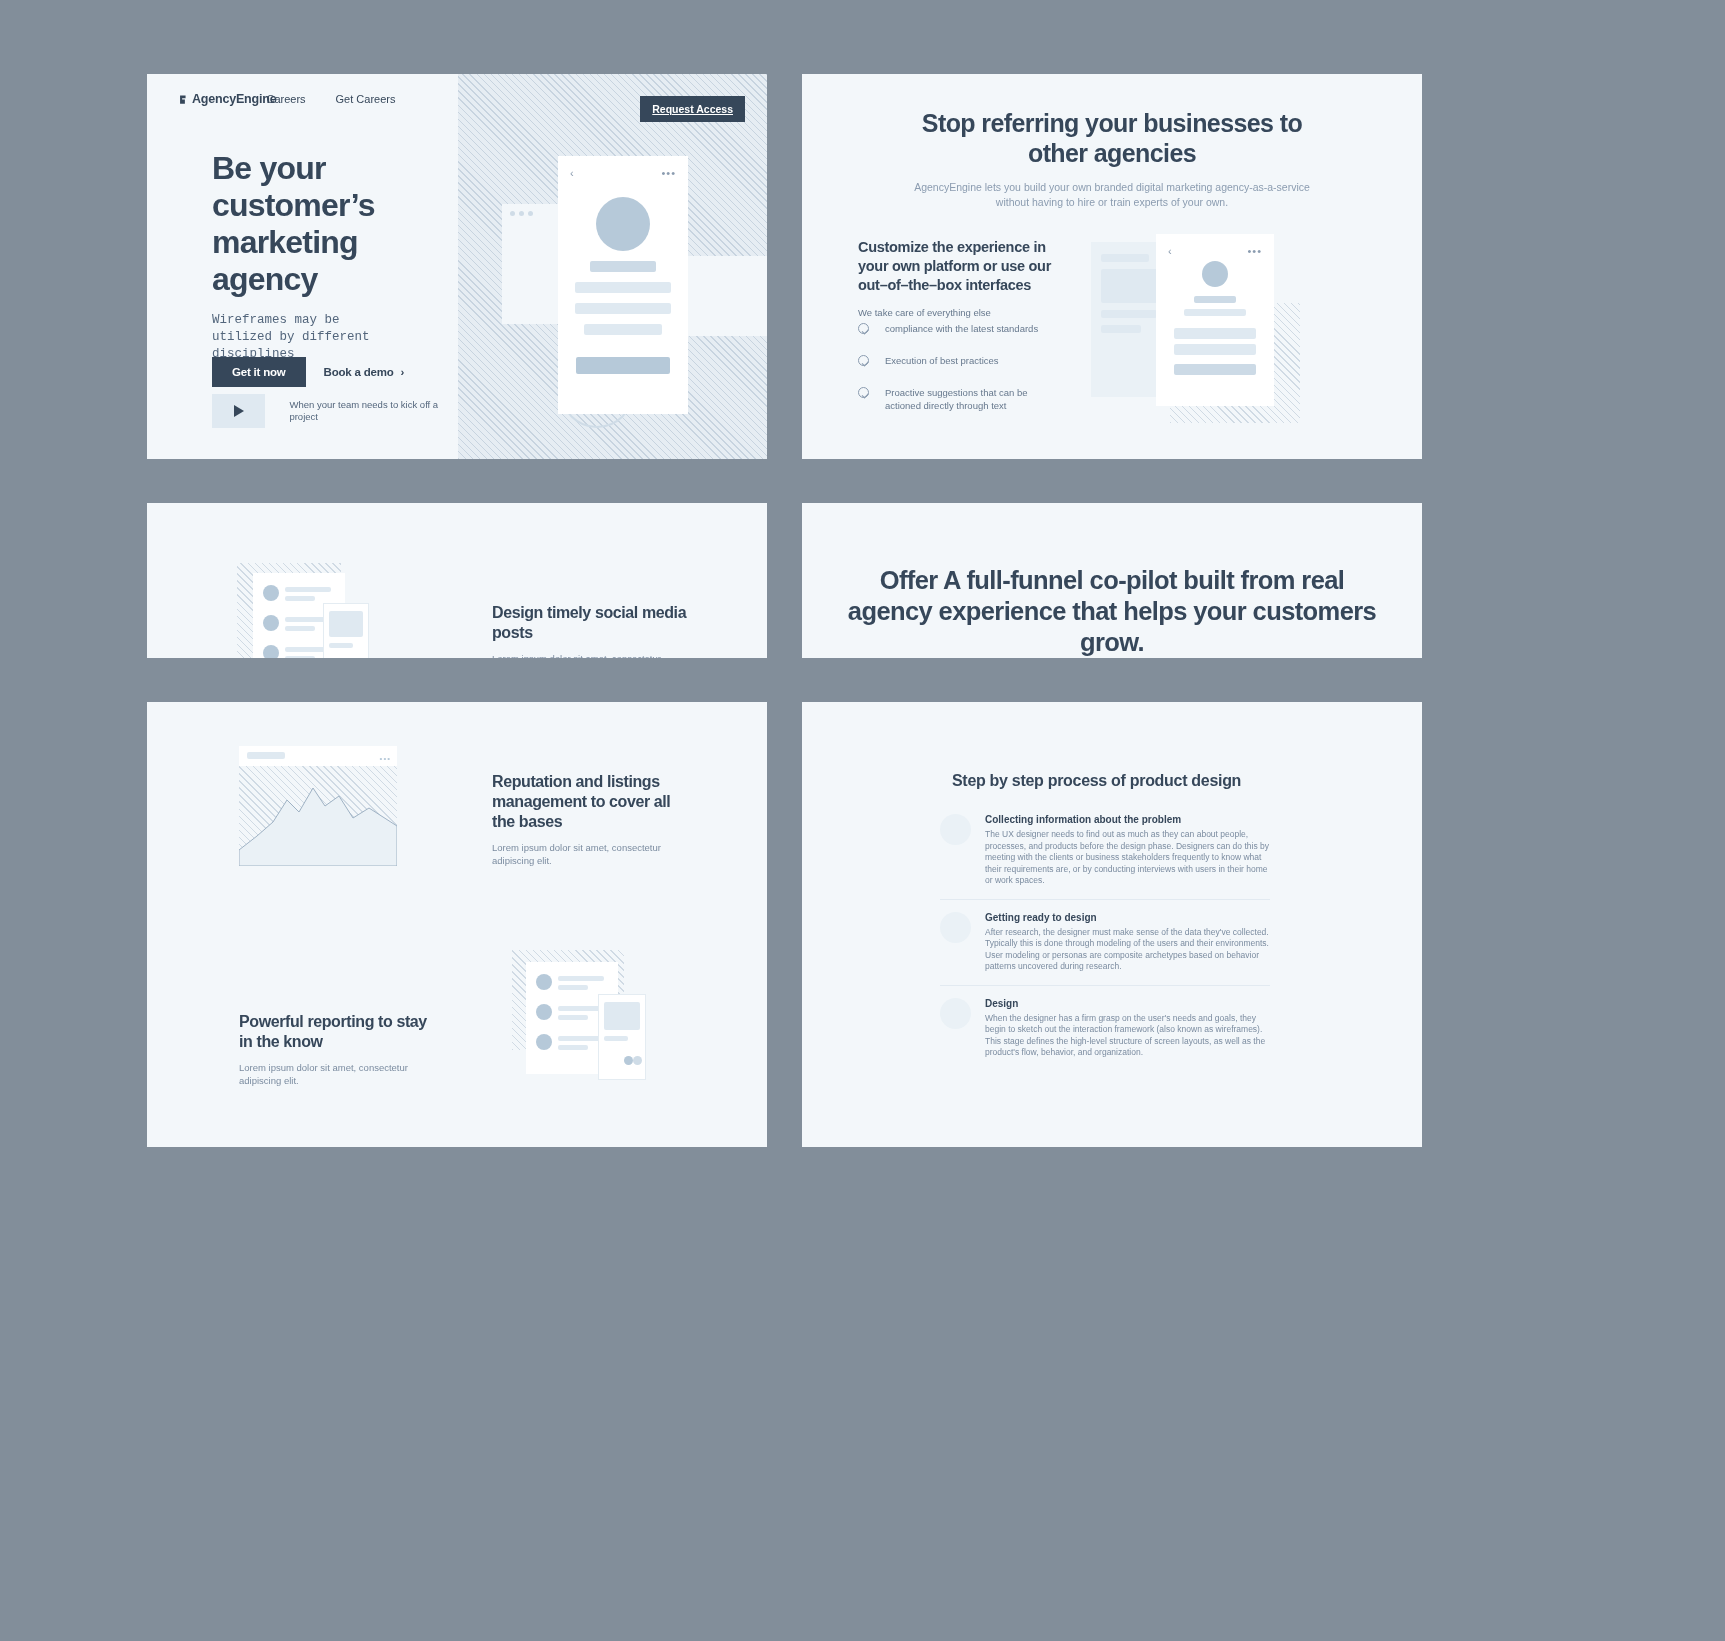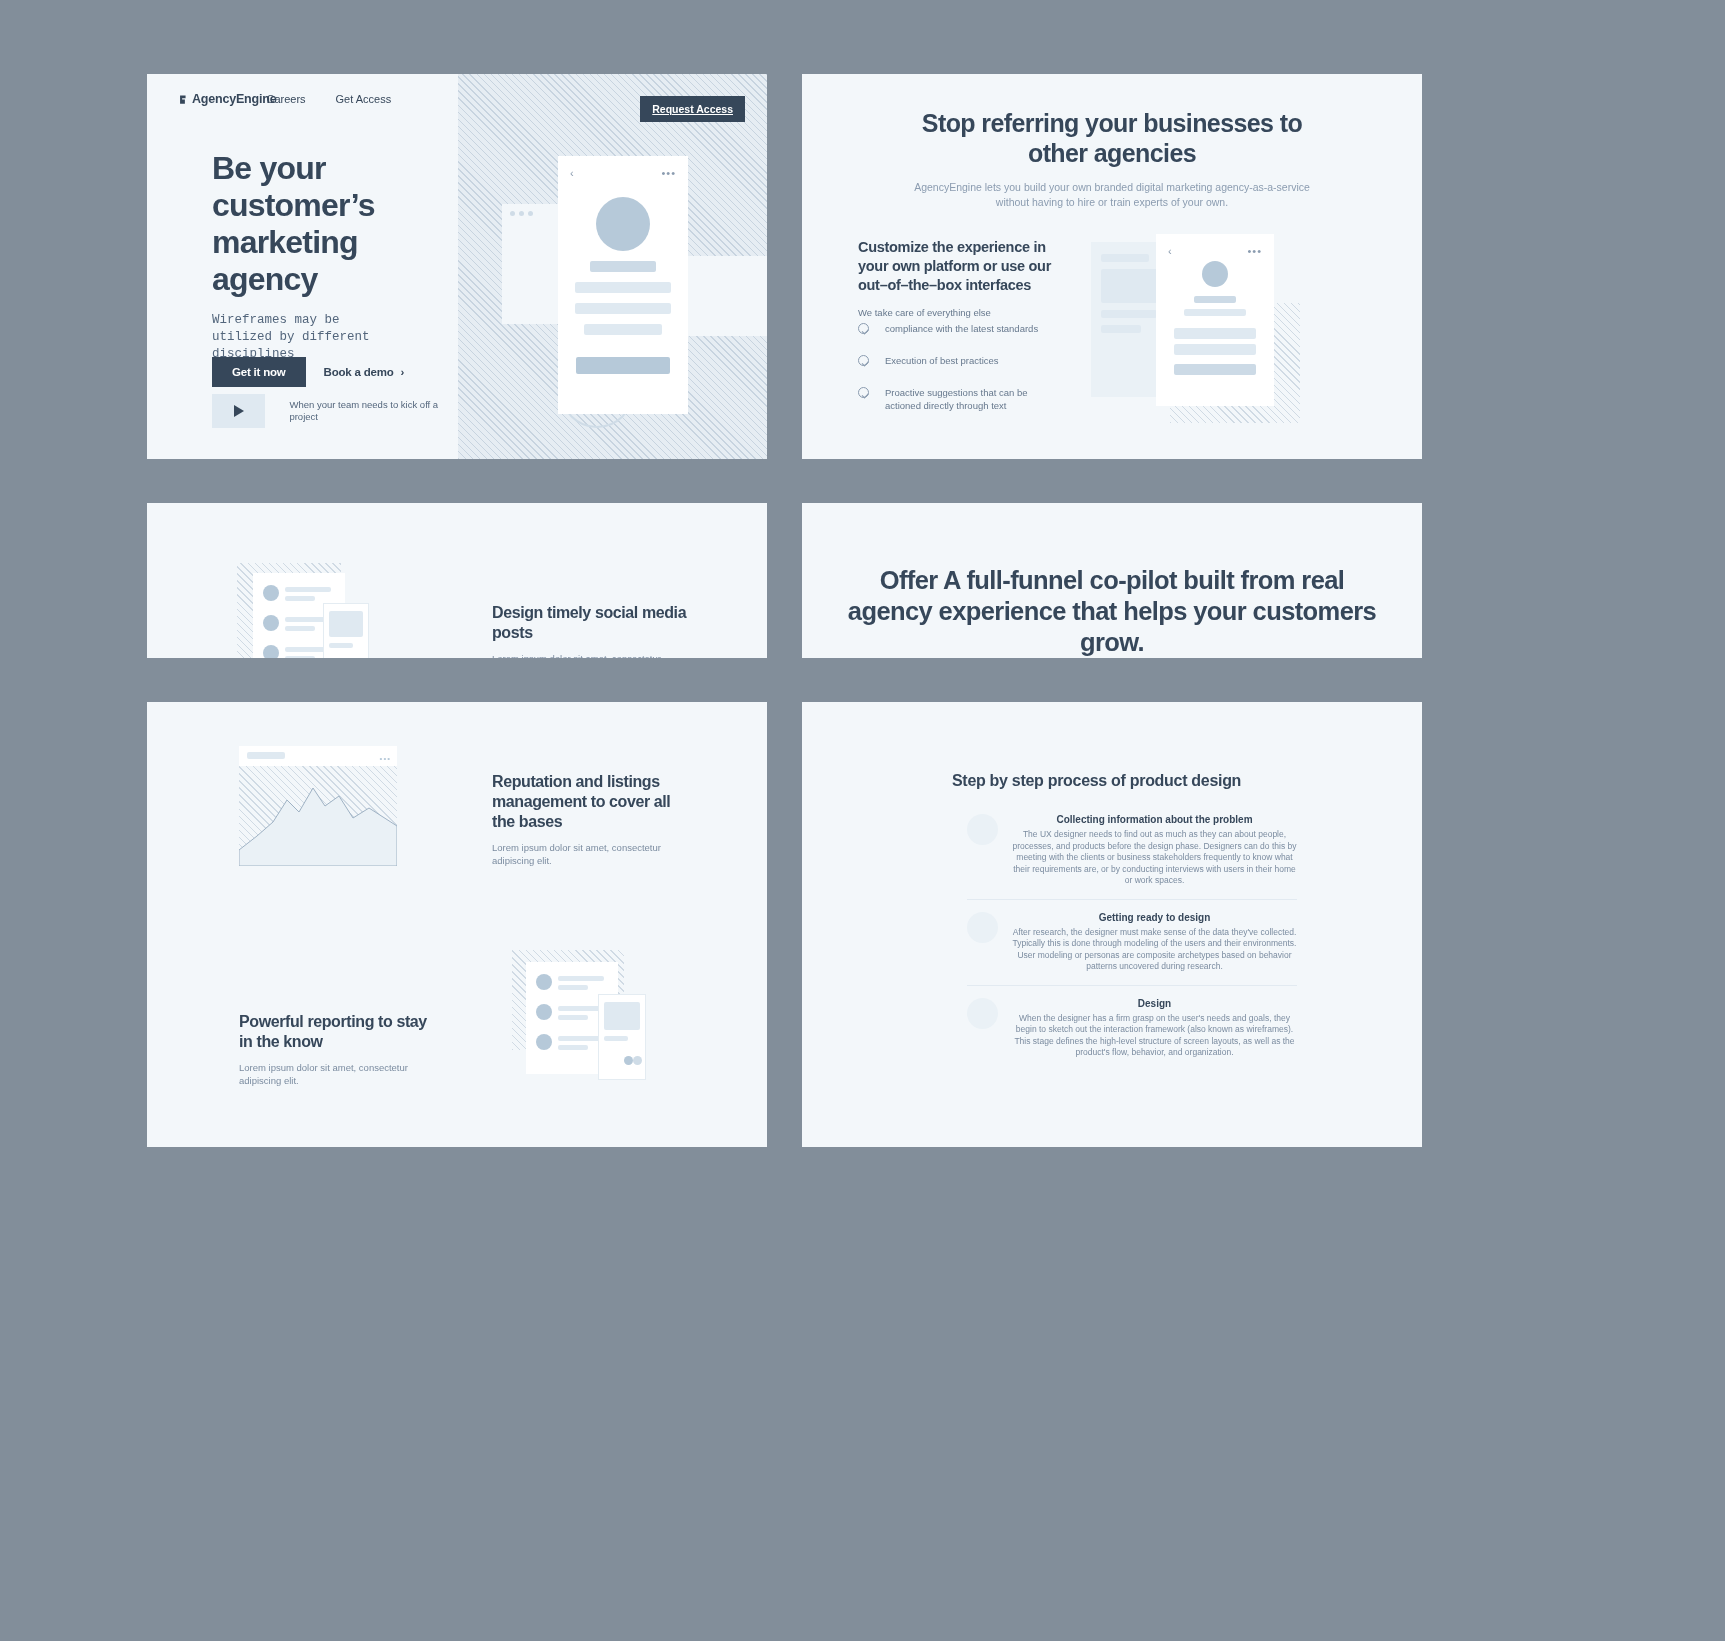--- a/index.html
+++ b/index.html
@@ -89,41 +89,41 @@
   .blk { position: absolute; }
   .blk-h { font-size: 16px; line-height: 20px; color: #36475a; font-weight: bold; letter-spacing: -0.4px; }
   .blk-p { font-size: 9.5px; line-height: 13px; color: #7b8ca0; margin-top: 9px; }
 
   
   .p4-title { margin: 62px 40px 0; text-align: center; font-size: 25.5px; line-height: 31px;
       color: #36475a; font-weight: bold; letter-spacing: -0.6px; }
 
   
   .p6-title { position: absolute; left: 150px; top: 70px; font-size: 16px; color: #36475a; font-weight: bold; letter-spacing: -0.3px; }
-  .steps { position: absolute; left: 165px; top: 100px; width: 330px; text-align: center; }
+  .steps { position: absolute; left: 138px; top: 100px; width: 330px; }
   .step { display: flex; gap: 14px; padding: 12px 0; border-bottom: 1px solid #e2eaf1; }
   .step:last-child { border-bottom: none; }
   .step-circ { width: 31px; height: 31px; border-radius: 50%; background: #eaf1f6; flex: none; }
   .step-h { font-size: 10px; font-weight: bold; color: #36475a; }
   .step-p { font-size: 8.5px; line-height: 11.5px; color: #7b8ca0; margin-top: 4px; }
 </style>
 </head>
 <body>
 
 <div class="grid">
 
   <div class="panel" id="p1">
     <div class="p1-left">
       <div class="navbar">
         <svg class="logo-mark" viewBox="0 0 16 16">
           <path d="M3 2 L11 2 L11 6 L6 6 L6 8 L10 8 L10 14 L3 14 Z" fill="#36475a"></path>
         </svg>
         <span class="logo-txt">AgencyEngine</span>
         <span class="nav-careers">Careers</span>
-        <span class="nav-get">Get Access</span>
+        <span class="nav-get">Get Careers</span>
       </div>
 
       <div class="hero-title">Be your customer’s marketing agency</div>
       <div class="hero-sub">Wireframes may be utilized by different disciplines</div>
 
       <div class="hero-cta">
         <div class="btn-primary">Get it now</div>
         <div class="btn-link">
           <span>Book a demo</span>
           <span>›</span>

